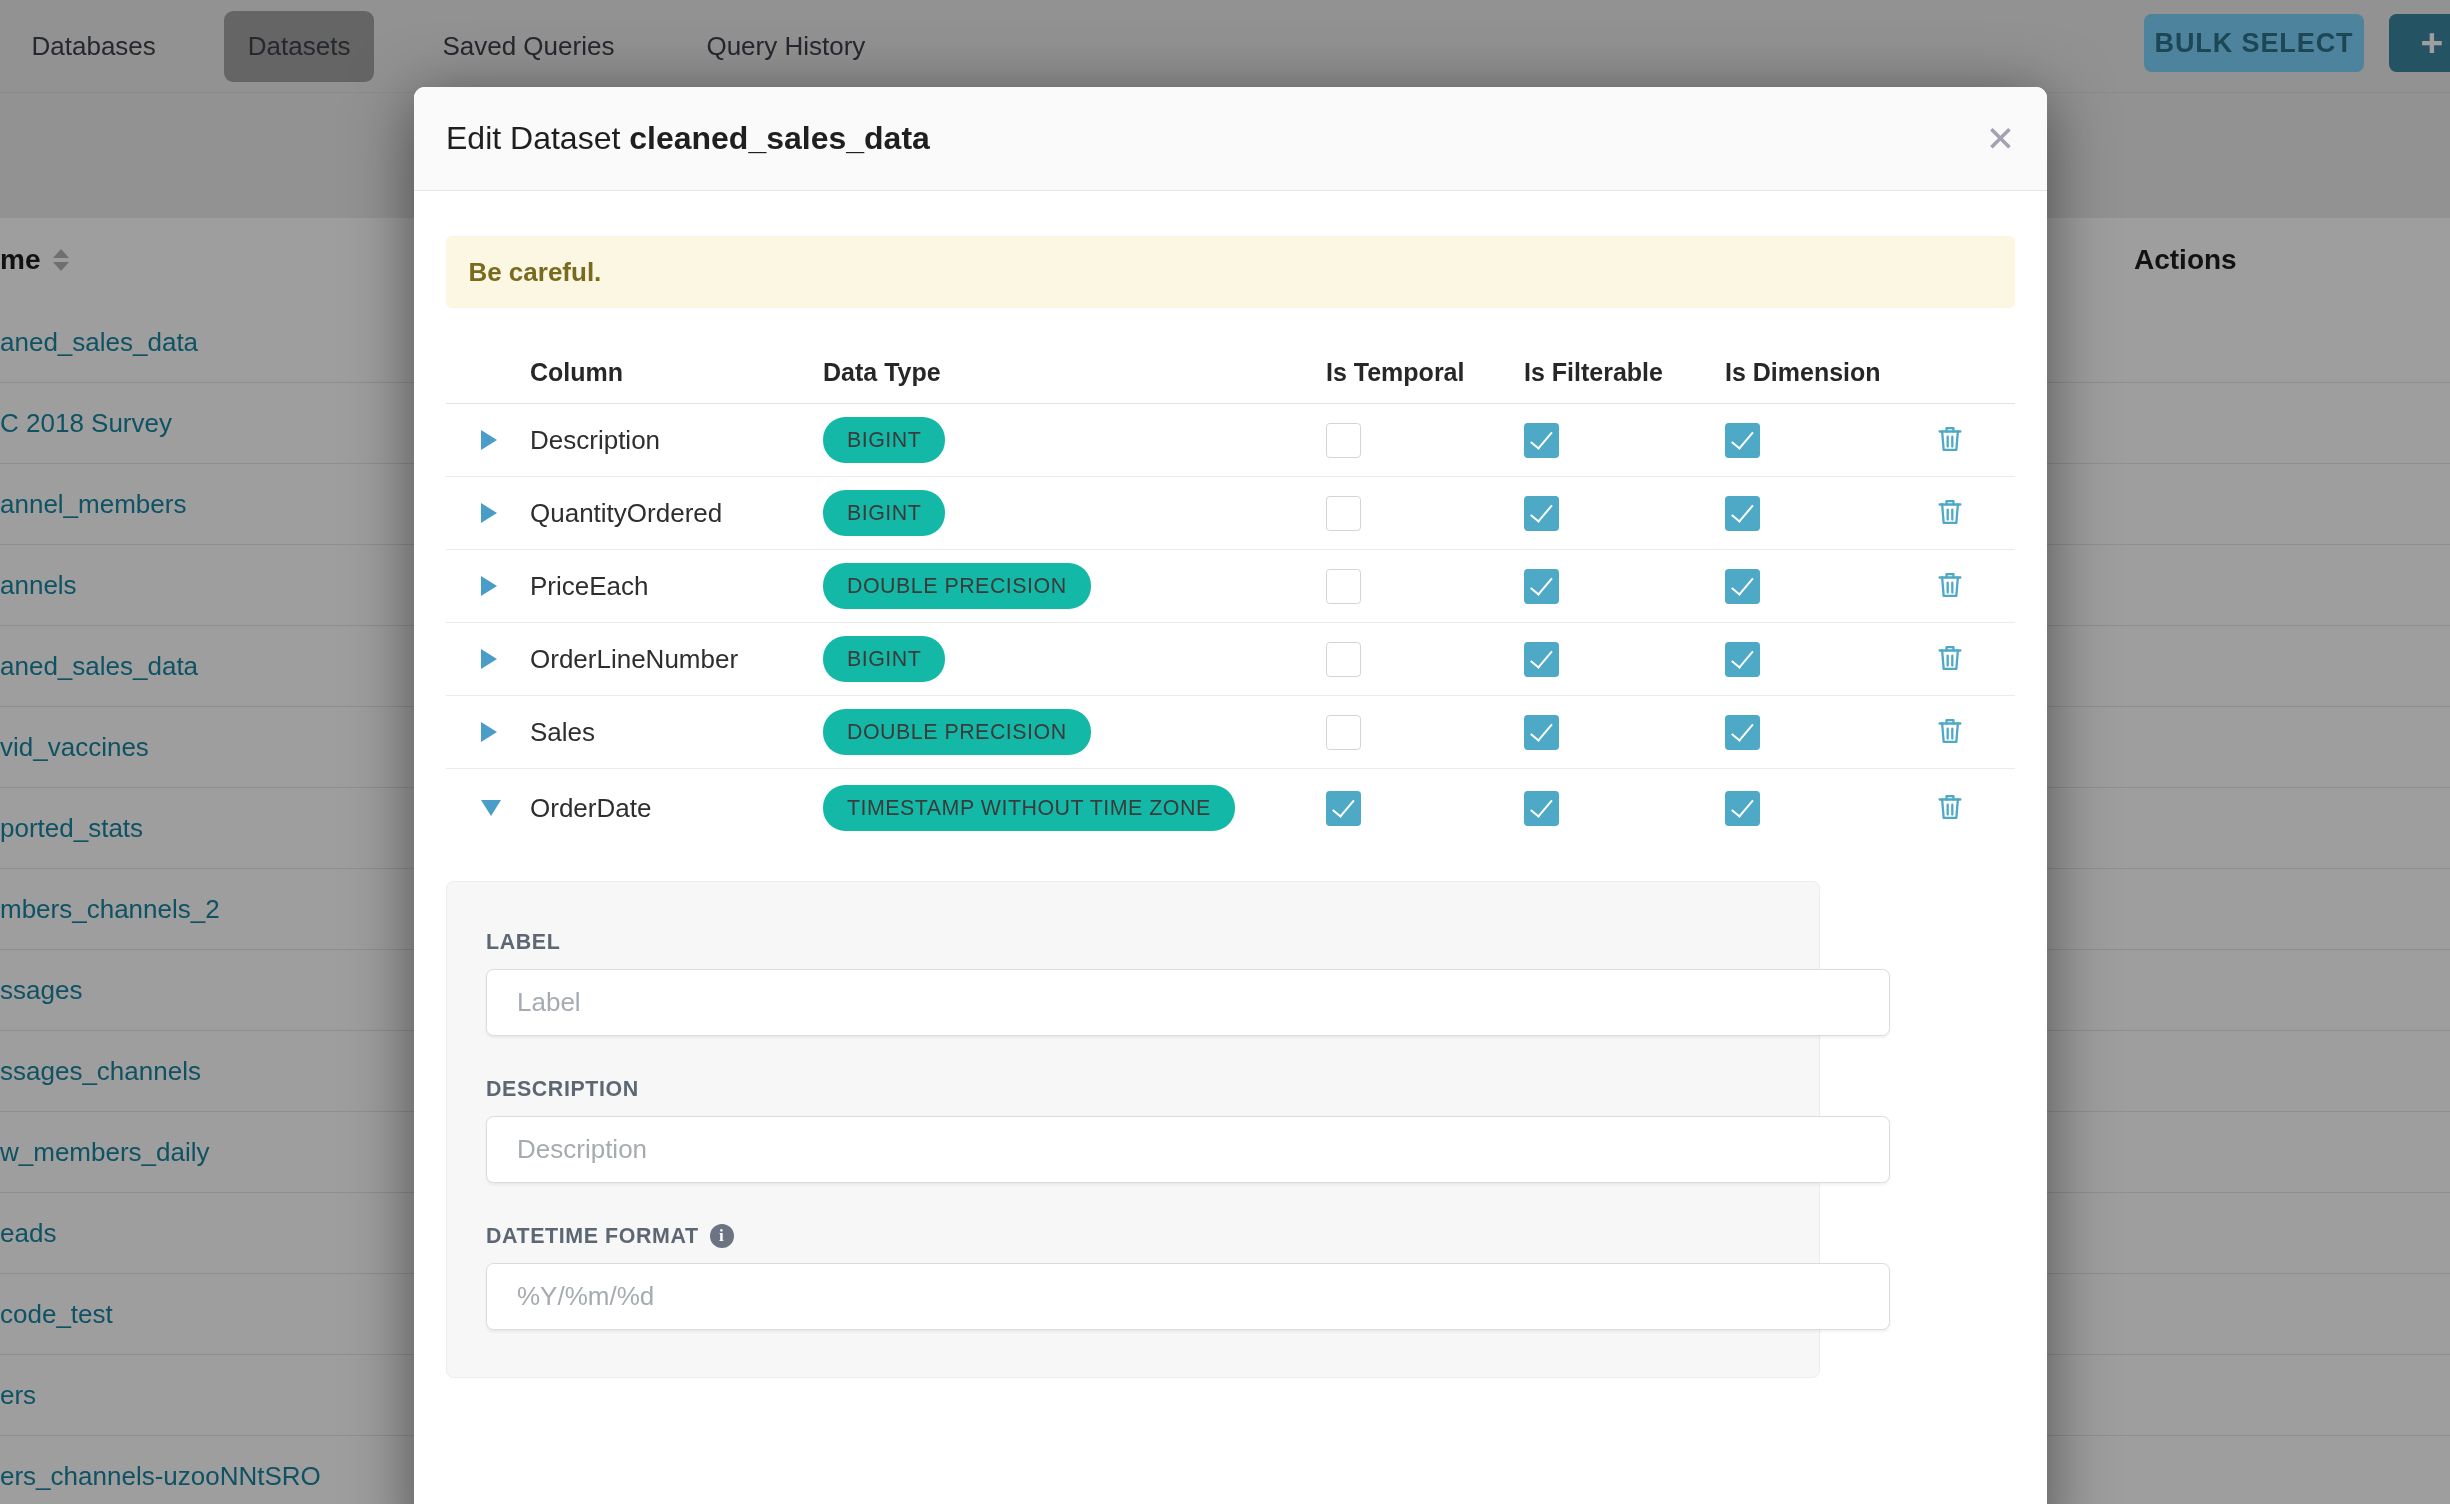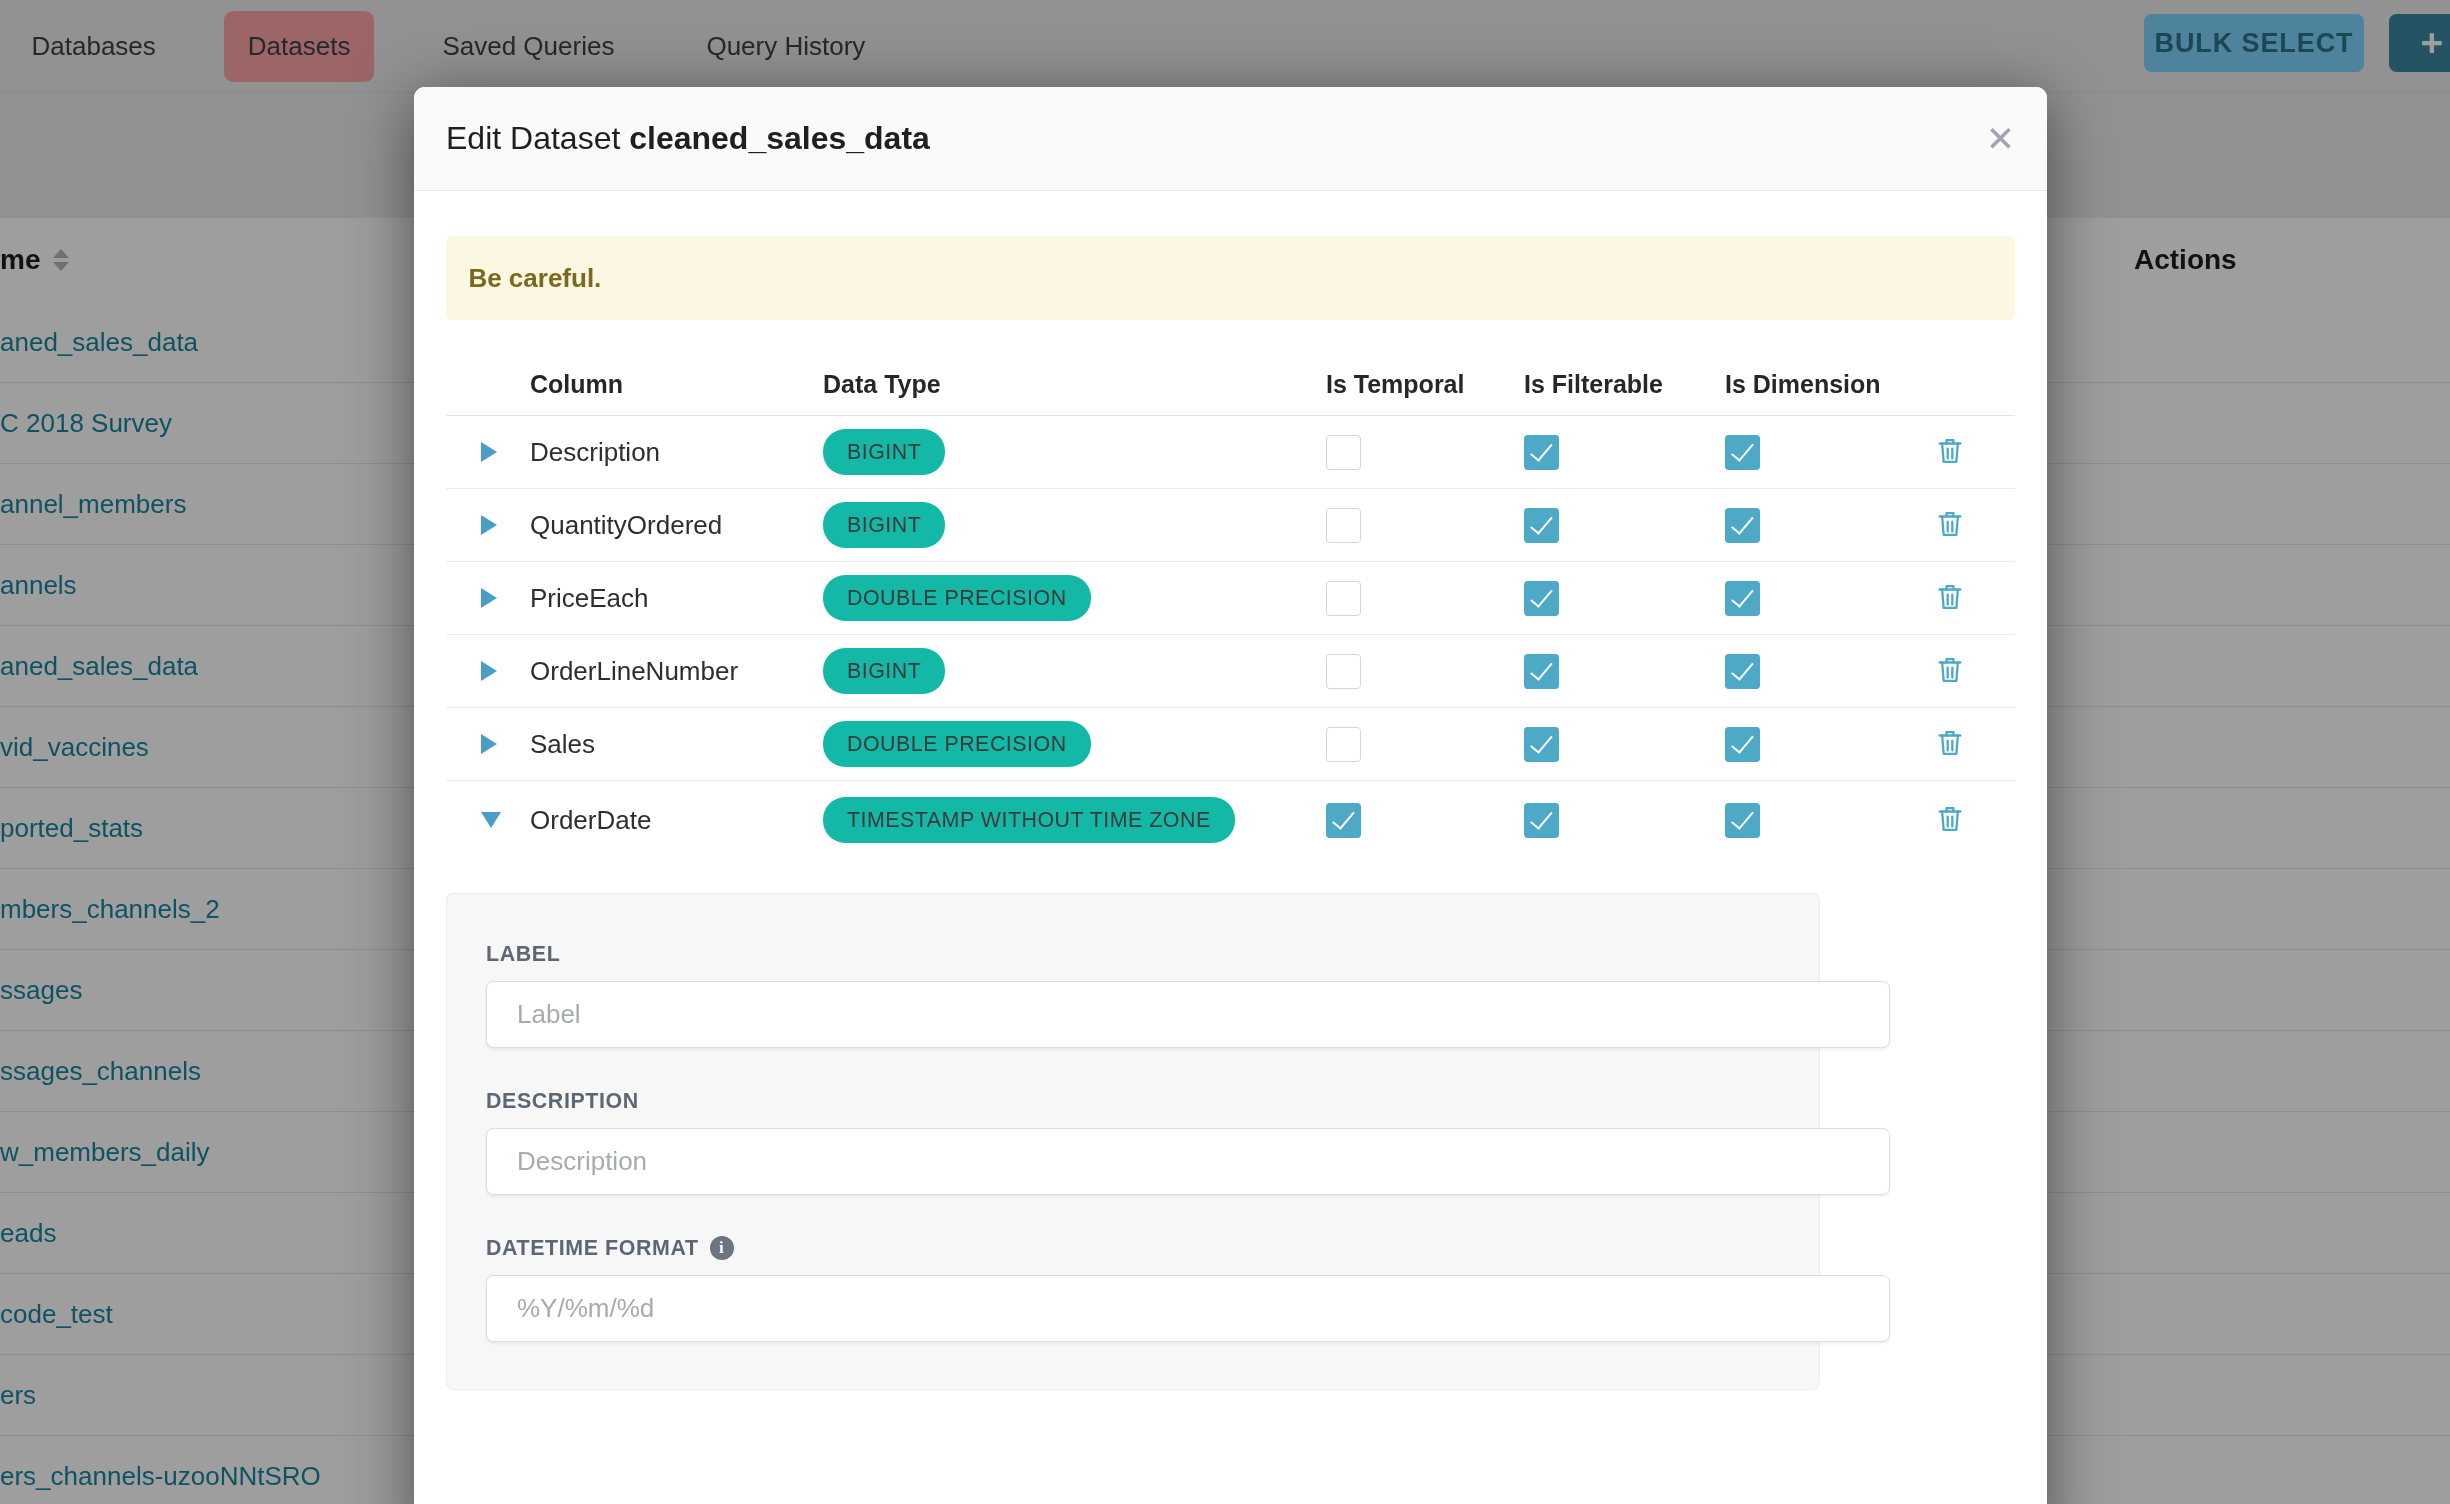--- a/index.html
+++ b/index.html
@@ -7,21 +7,21 @@
     --warning-bg:#fbf7e3; --warning-text:#7a6a1e;
   }
   *{margin:0;padding:0;box-sizing:border-box;}
   html,body{width:2450px;height:1505px;overflow:hidden;}
   body{font-family:"Liberation Sans",sans-serif;background:#fff;position:relative;}
 
   
   .topbar{position:absolute;left:0;top:0;width:2450px;height:93px;background:#ececec;border-bottom:0.9px solid #e0e0e0;}
   .nav-tabs{position:absolute;left:7.5px;top:11.2px;height:71px;display:flex;align-items:center;gap:44px;}
   .nav-item{font-size:26px;color:#3d4149;padding:0 24px;height:71px;display:flex;align-items:center;border-radius:9.3px;}
-  .nav-item.active{background:#fca5a5;}
+  .nav-item.active{background:#a3a3a3;}
   .bulk-btn{position:absolute;left:2144px;top:14px;width:220px;height:58px;border-radius:7.5px;background:#7dd3fc;
     display:flex;align-items:center;justify-content:center;font-size:27px;font-weight:600;letter-spacing:0.9px;color:#2e7389;}
   .add-btn{position:absolute;left:2389px;top:14px;width:86px;height:58px;border-radius:7.5px;background:#3a86a1;
     display:flex;align-items:center;justify-content:center;color:#fff;font-size:39px;font-weight:600;}
   .filterbar{position:absolute;left:0;top:93px;width:2450px;height:125px;background:#ececec;}
   .caret-down-sm{width:0;height:0;border-left:10.3px solid transparent;border-right:10.3px solid transparent;border-top:12px solid #8f8f8f;}
   .filter-collapse{position:absolute;left:24px;top:151px;}
   .db-label{position:absolute;left:101px;top:142px;font-size:27px;font-weight:700;color:#2d2d2d;}
   .db-value{position:absolute;left:233px;top:143px;font-size:27px;color:#4a4a4a;}
   .db-caret{position:absolute;left:347px;top:155px;}
@@ -37,21 +37,21 @@
 
   
   .overlay{position:absolute;inset:0;background:rgba(0,0,0,0.38);z-index:10;}
   .modal{position:absolute;left:414px;top:87px;width:1633px;height:1464px;background:#fff;border-radius:11.2px;
     box-shadow:0 11.2px 65px rgba(0,0,0,.5);z-index:20;overflow:hidden;}
   .modal-header{height:104px;background:#fafafa;border-bottom:0.9px solid #e6e6e6;display:flex;align-items:center;padding:0 32px;gap:32px;}
   .modal-title{font-size:32px;color:#1f1f1f;}
   .modal-title b{font-weight:700;}
   .close-x{margin-left:auto;font-size:35px;color:#a2a2b2;line-height:1;cursor:default;}
   .modal-body{padding:0 32px;}
-  .banner{margin-top:45px;height:84px;background:var(--warning-bg);border-radius:5.6px;display:flex;align-items:center;
+  .banner{margin-top:45px;height:72px;background:var(--warning-bg);border-radius:5.6px;display:flex;align-items:center;
     padding:0 22.4px;font-size:26px;color:var(--warning-text);}
   .banner b{font-weight:700;margin-right:9.3px;}
   .tabs{margin-top:43px;height:58px;display:flex;align-items:center;gap:47px;border-bottom:1.9px solid #ededed;}
   .tab{height:100%;display:flex;align-items:center;gap:11.2px;font-size:25px;color:#454545;letter-spacing:0.3px;position:relative;}
   .tab.active::after{content:"";position:absolute;left:0;right:0;bottom:-1.9px;height:7.5px;background:var(--tab-underline);}
   .badge{min-width:37px;height:37px;border-radius:18.6px;background:var(--accent);color:#fff;font-size:21.4px;
     display:flex;align-items:center;justify-content:center;padding:0 5.6px;}
 
   .cols-table{margin-top:34px;}
   .cgrid{display:grid;grid-template-columns:84px 293px 503px 198px 201px 211px 1fr;align-items:center;}

